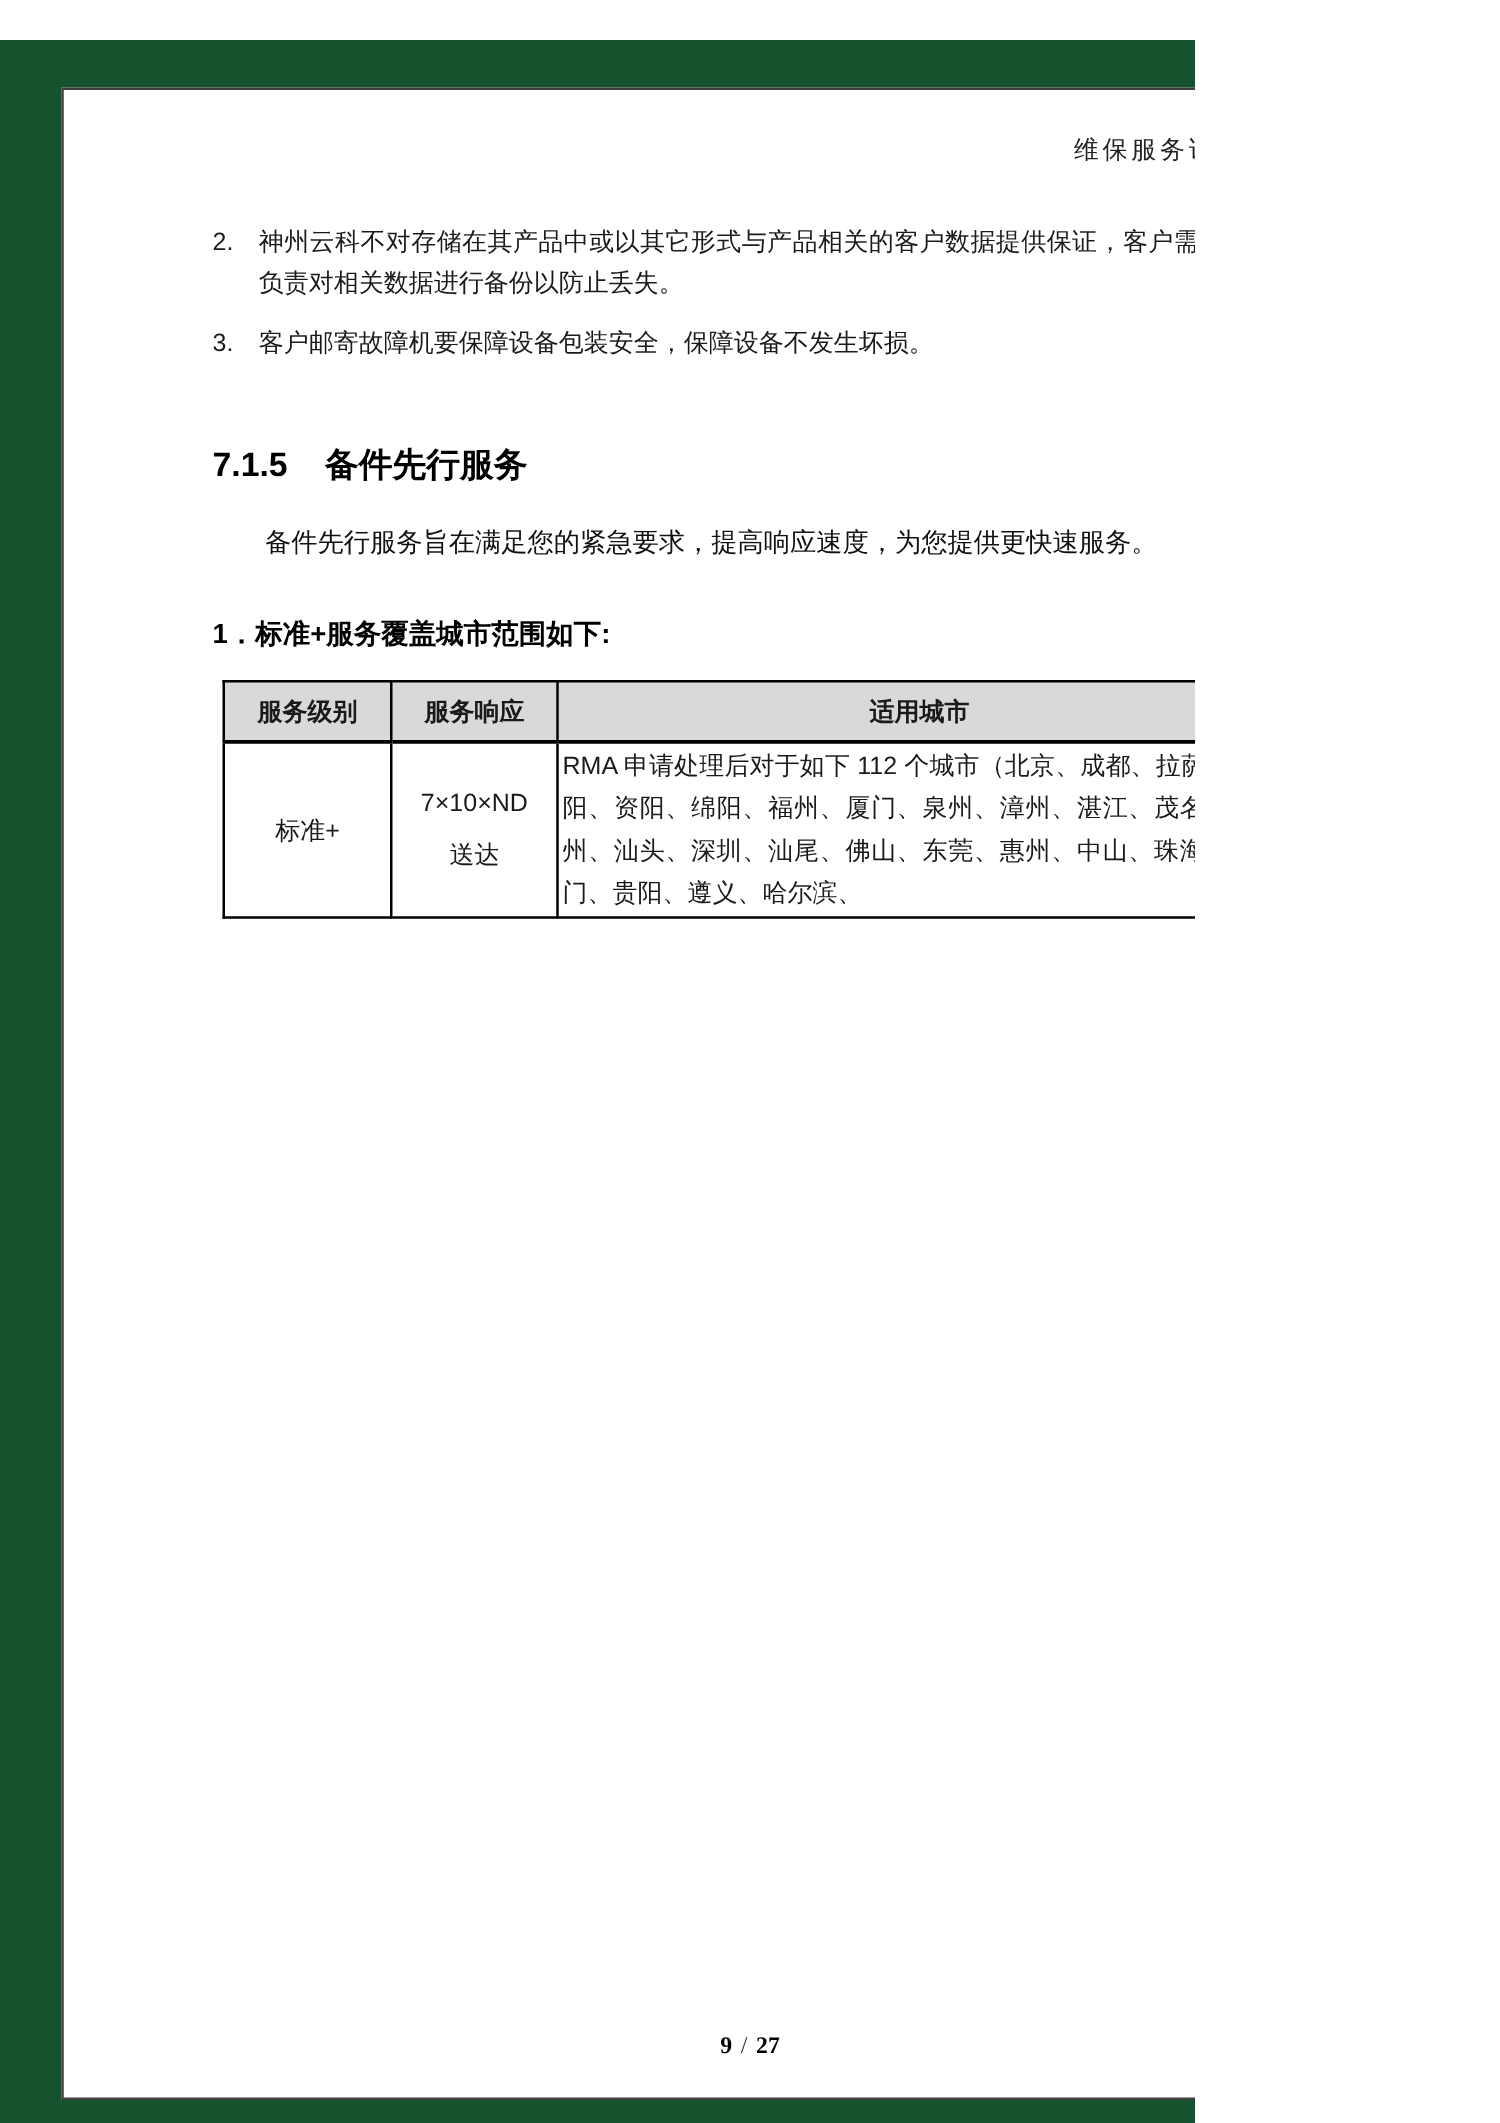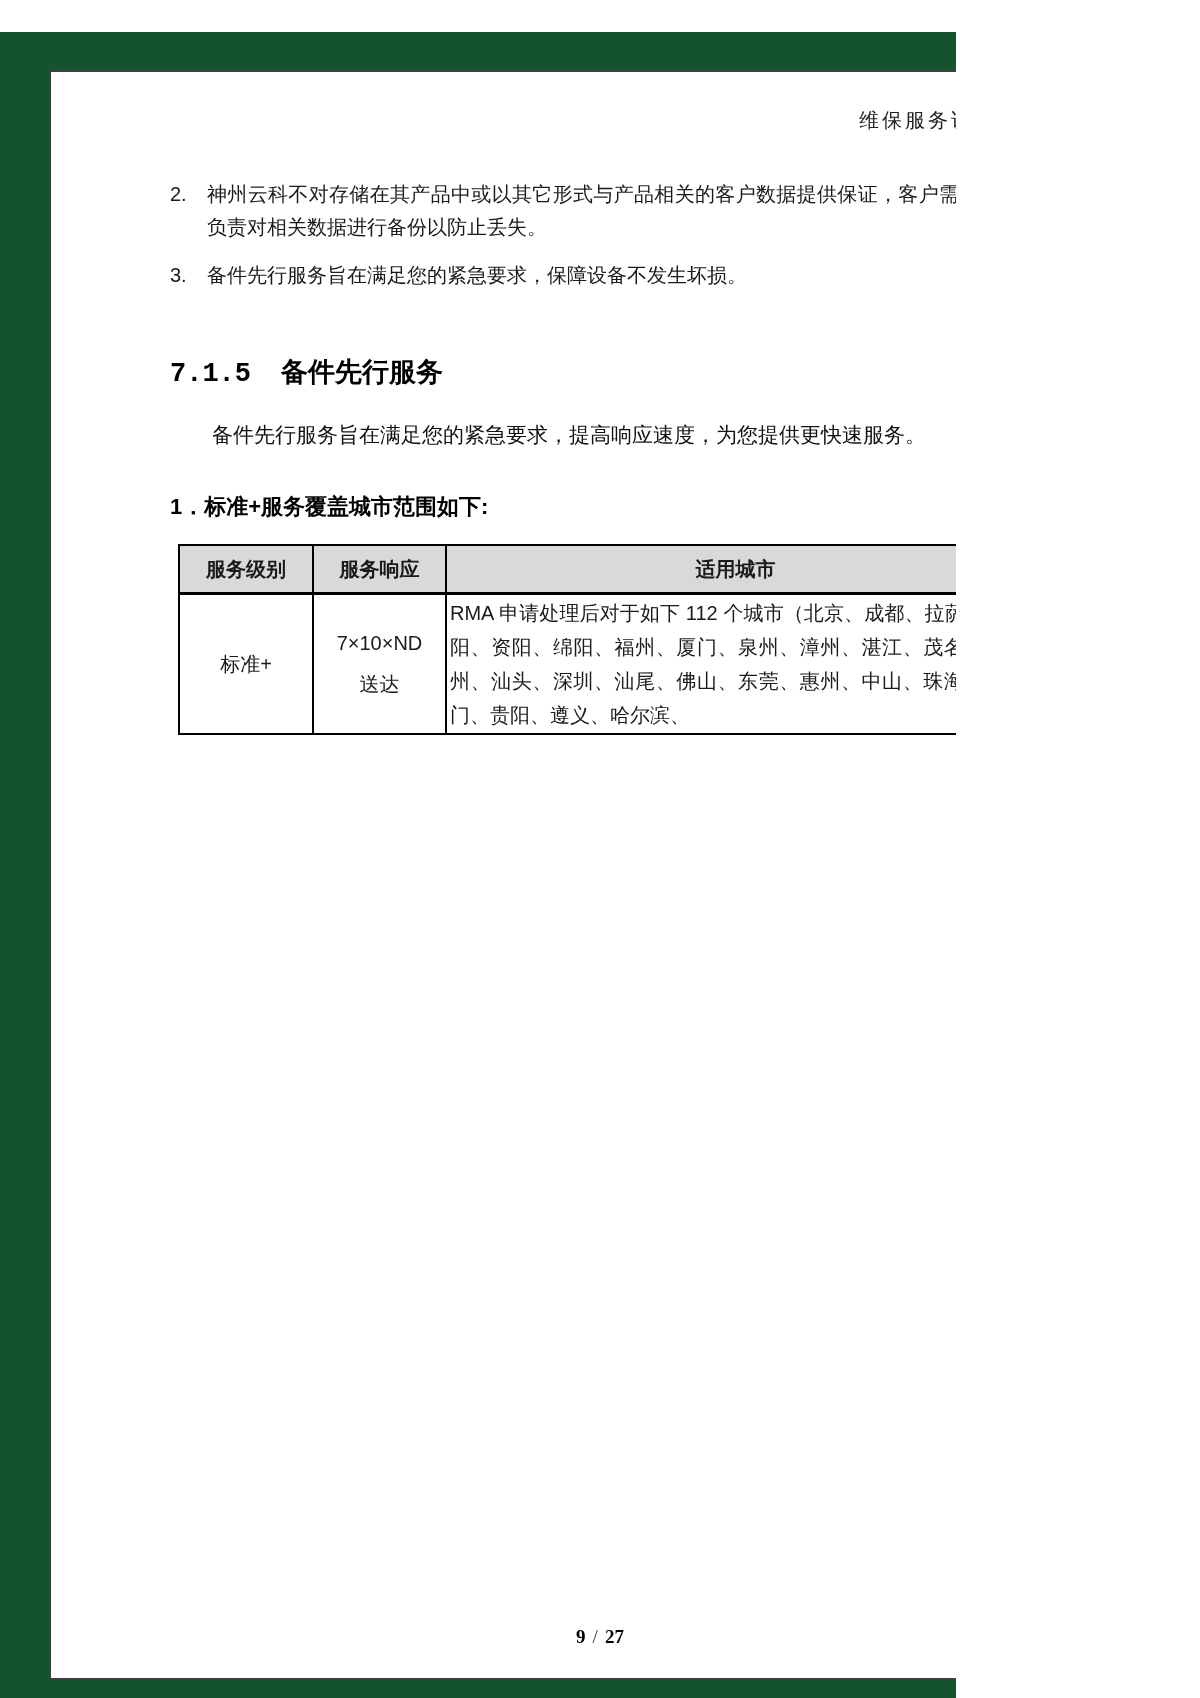--- a/index.html
+++ b/index.html
@@ -51,21 +51,20 @@
   }
   .list-item .txt {
     flex: 1;
     text-align: justify;
   }
   .section-heading {
     margin: 62px 0 0 0;
     font-size: 27px;
     font-weight: bold;
     color: #000;
-    font-family: Liberation Mono, monospace;
   }
   .section-heading .sec-num {
     display: inline-block;
     margin-right: 30px;
   }
   .body-copy {
     margin-top: 16px;
   }
   .para {
     margin: 0 0 10px 0;
@@ -146,21 +145,21 @@
       <span>维保服务说明书</span>
     </div>
 
     <div class="num-list">
       <div class="list-item">
         <span class="num">2.</span>
         <span class="txt">神州云科不对存储在其产品中或以其它形式与产品相关的客户数据提供保证，客户需要自己负责对相关数据进行备份以防止丢失。</span>
       </div>
       <div class="list-item">
         <span class="num">3.</span>
-        <span class="txt">备件先行服务旨在满足您的紧急要求，保障设备不发生坏损。</span>
+        <span class="txt">客户邮寄故障机要保障设备包装安全，保障设备不发生坏损。</span>
       </div>
     </div>
 
     <h2 class="section-heading">
       <span class="sec-num">7.1.5</span><span>备件先行服务</span>
     </h2>
 
     <div class="body-copy">
       <p class="para">备件先行服务旨在满足您的紧急要求，提高响应速度，为您提供更快速服务。</p>
     </div>

